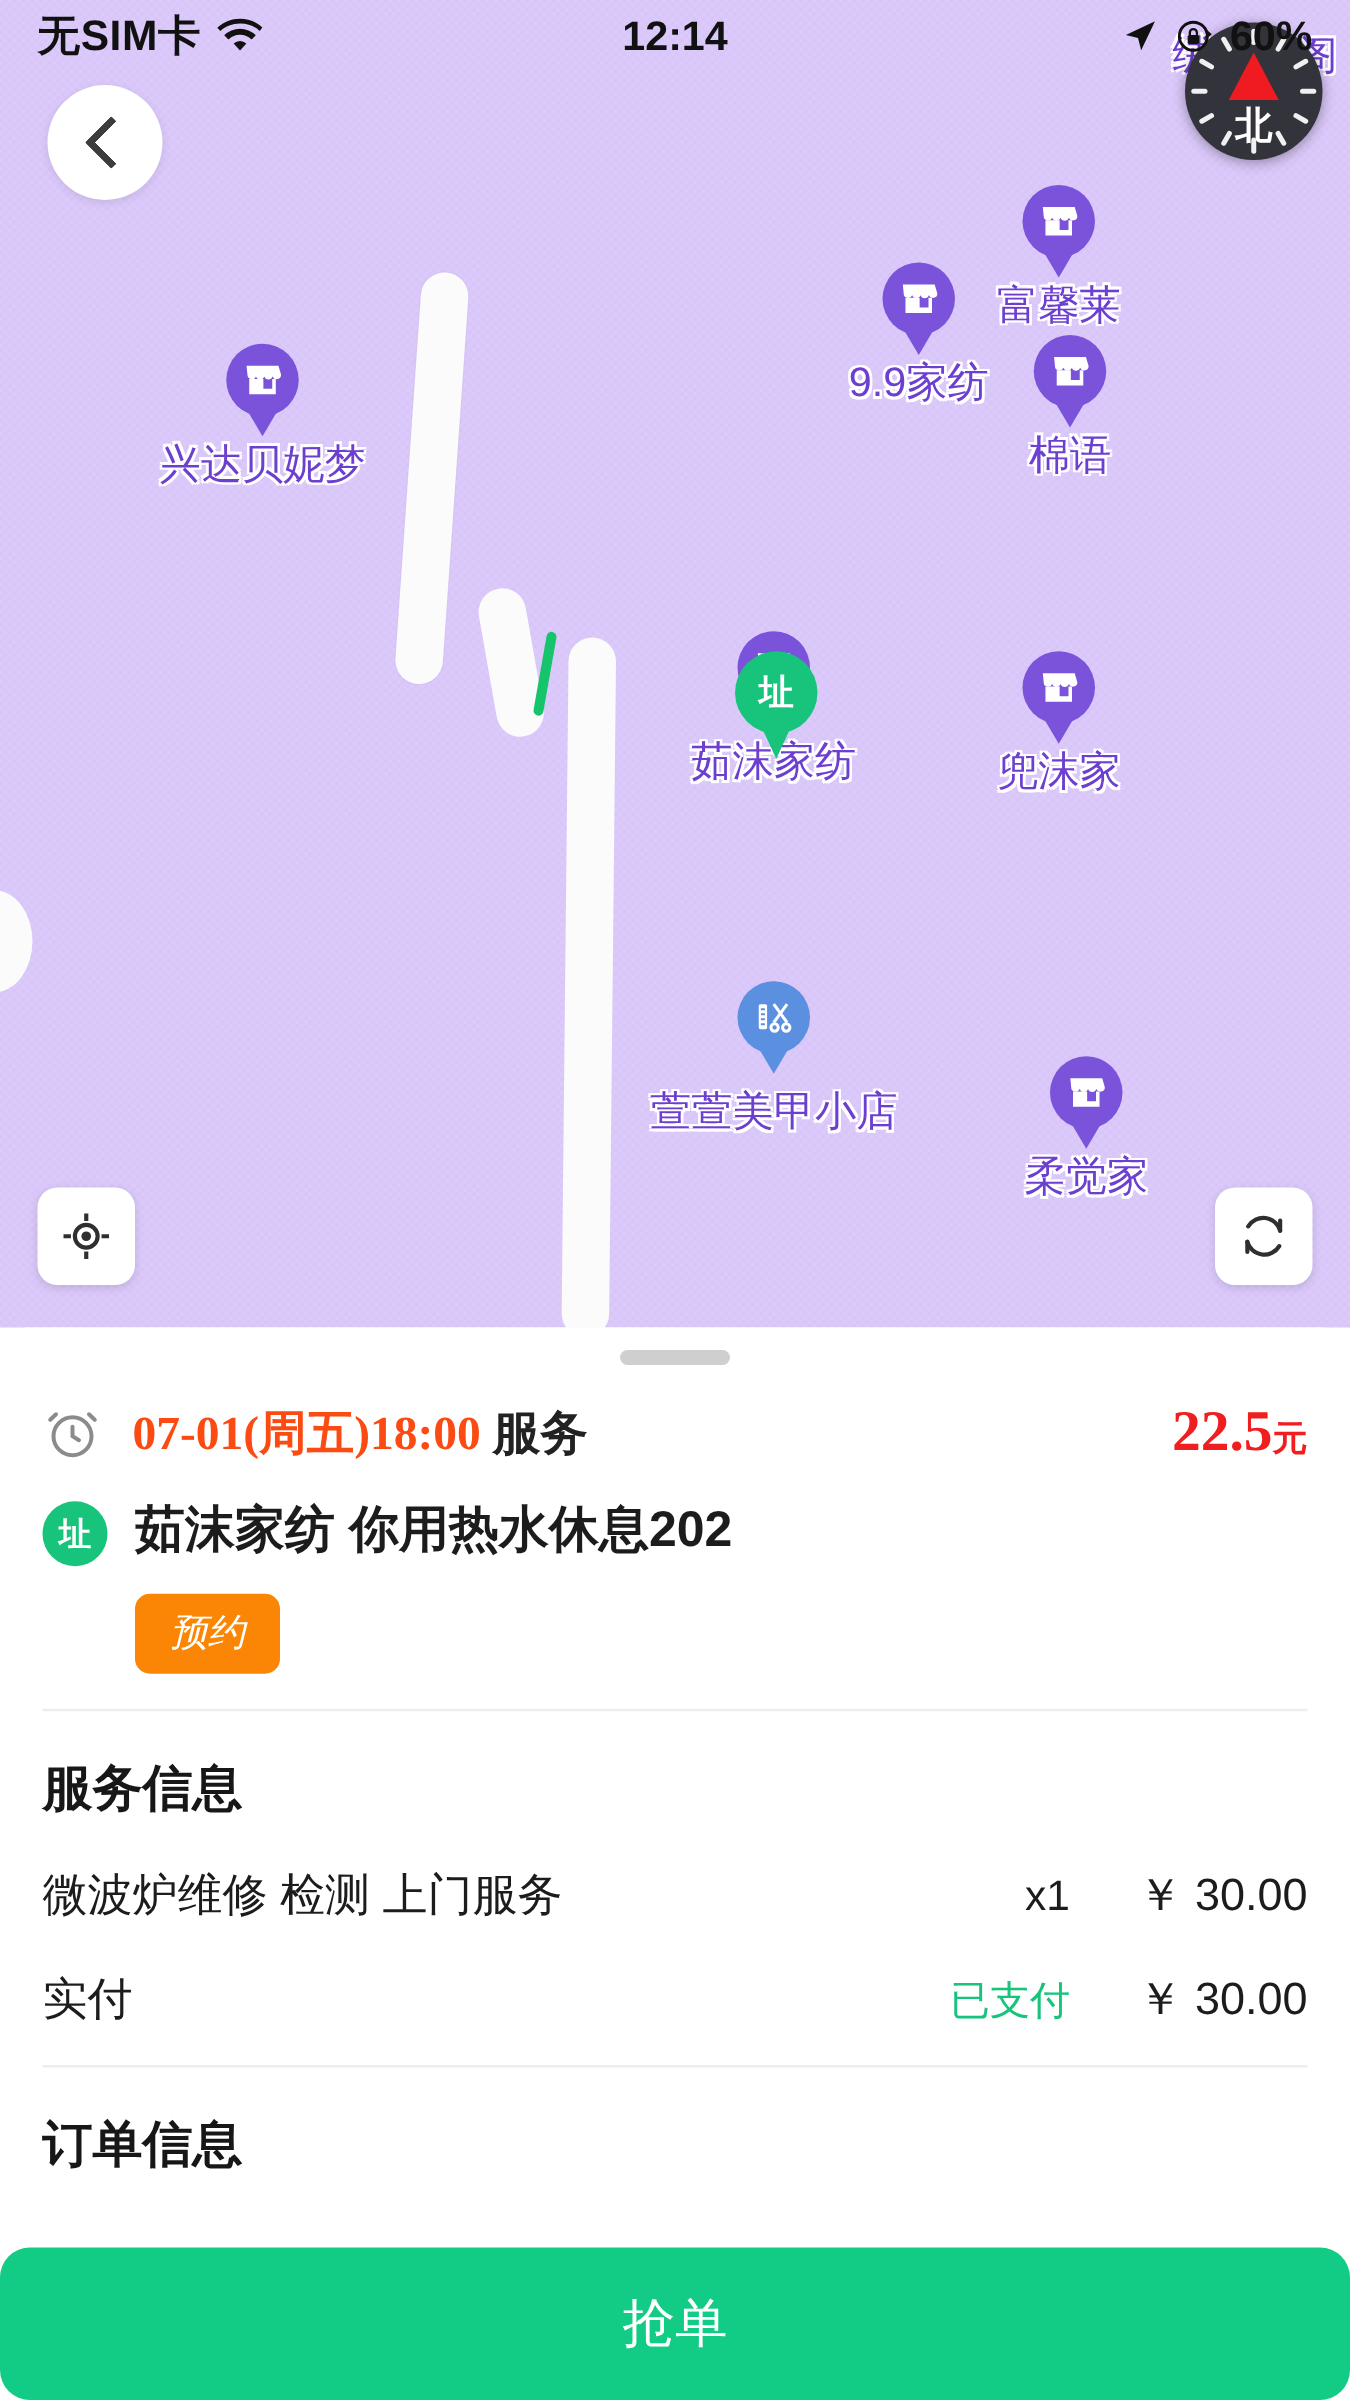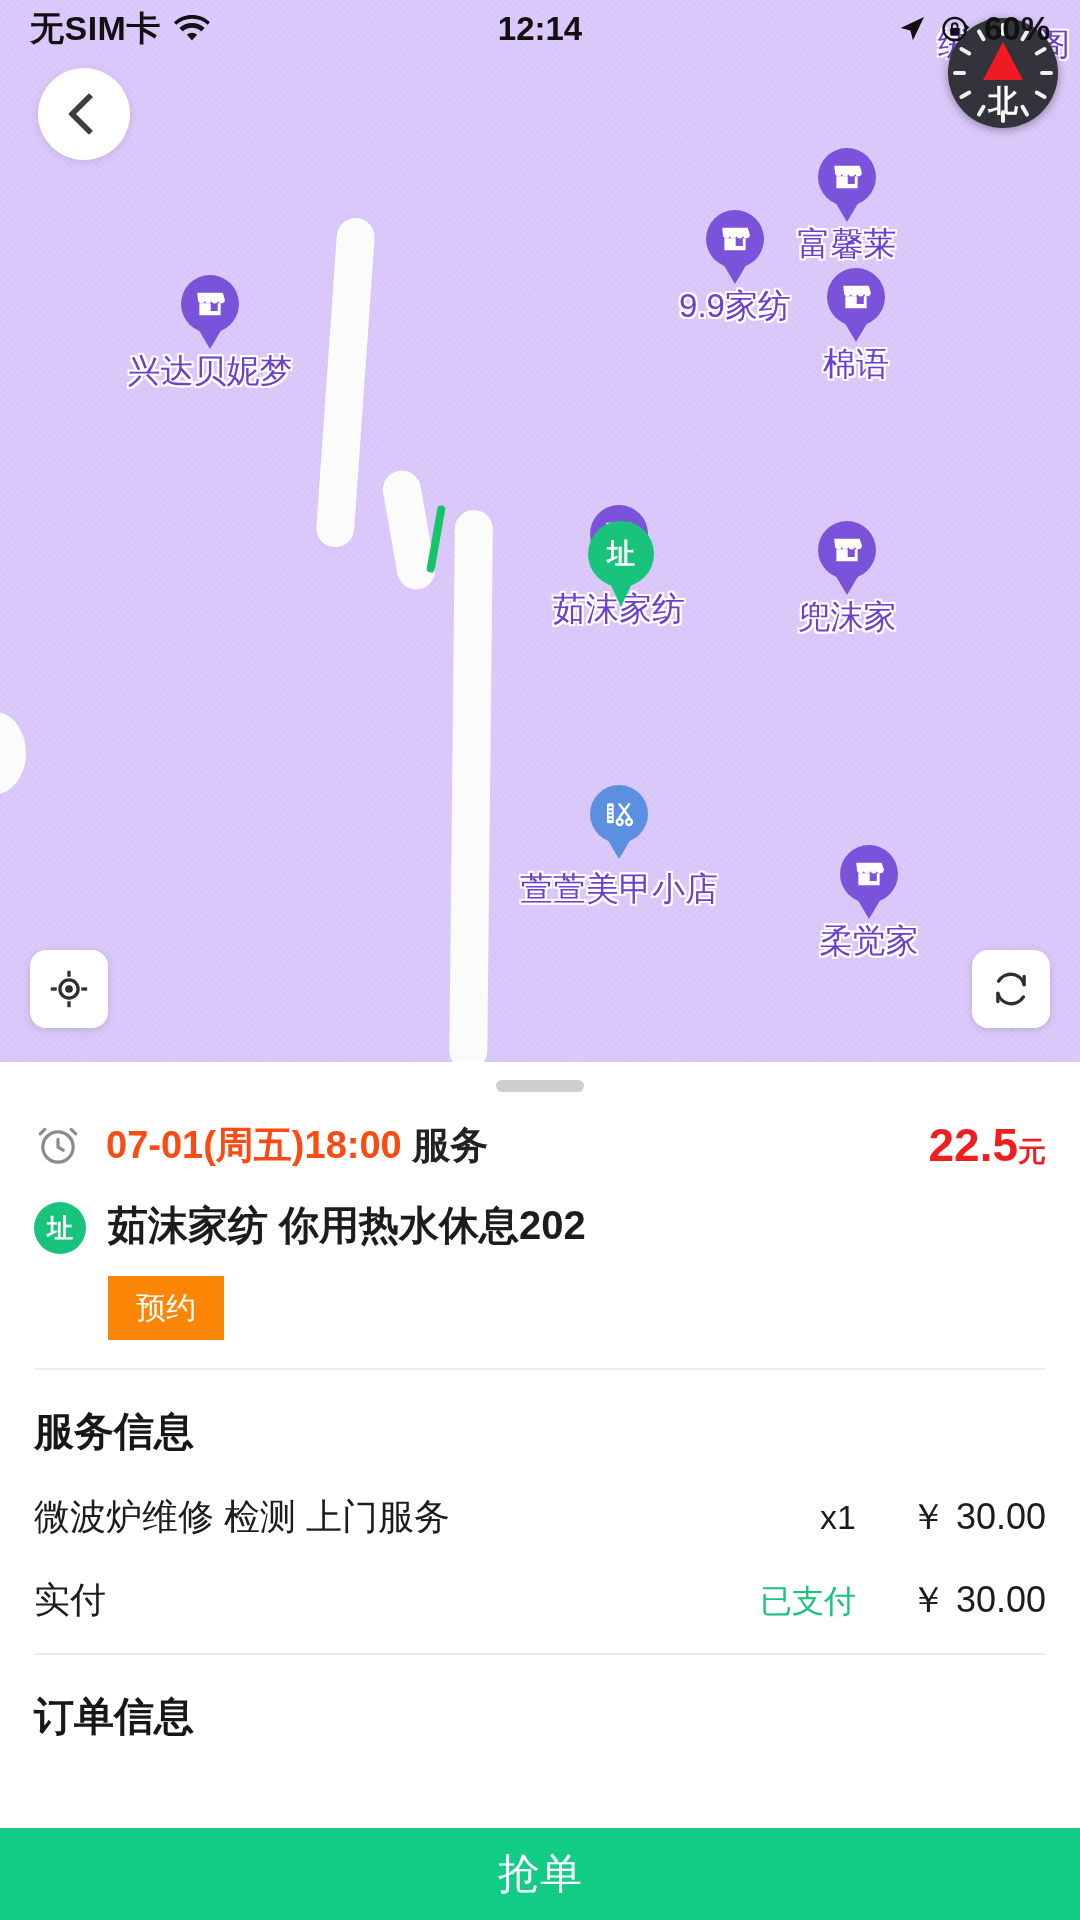--- a/index.html
+++ b/index.html
@@ -136,21 +136,21 @@
     position:absolute; left:0; top:1062px; width:1080px; height:858px;
     background:#ffffff; border-radius:22px 22px 0 0;
   }
   .grabber {
     width:88px; height:12px; border-radius:6px; background:#cfcfcf;
     margin:18px auto 0; cursor:pointer;
   }
   .sheet-pad { padding:0 34px; }
 
   .row-time {
-    display:flex; align-items:center; margin-top:26px;
+    display:flex; align-items:flex-end; margin-top:26px;font-family:Liberation Serif, serif;
   }
   .clock-ico { width:48px; height:48px; flex:0 0 48px; }
   .time-text {
     margin-left:24px; font-size:38px; line-height:48px; font-weight:bold;
     color:#222;
   }
   .time-text .hl { color:#fc4b12; }
   .time-text .svc { color:#222; font-weight:bold; }
   .price { margin-left:auto; color:#f01e1e; font-weight:bold; font-size:46px; }
   .price .unit { font-size:28px; font-weight:bold; }
@@ -161,43 +161,45 @@
     background:#18c47c; color:#fff; font-size:26px; font-weight:bold;
     display:flex; align-items:center; justify-content:center; margin-top:4px;
   }
   .addr-text {
     margin-left:22px; font-size:40px; line-height:54px; color:#1c1c1c;font-weight:bold;
   }
 
   .tag-wrap { margin-top:22px; margin-left:74px; }
   .tag-book {
     display:inline-block; background:#fb8605; color:#ffffff;
-    font-size:30px; line-height:30px; padding:17px 28px; border-radius:0;
+    font-size:30px; line-height:30px; padding:17px 28px; border-radius:12px;
     cursor:pointer;
+    font-style:italic;
   }
 
   .divider { height:2px; background:#ededed; margin:28px 0 0 0; }
 
   .sec-title {
     font-size:40px; font-weight:bold; color:#171717; margin-top:34px;
   }
   .svc-row {
     display:flex; align-items:baseline; margin-top:34px;
     font-size:36px; color:#1c1c1c;
   }
   .svc-name { flex:1 1 auto; }
   .svc-qty { width:120px; text-align:right; font-size:34px; color:#1c1c1c; }
   .svc-amt { width:190px; text-align:right; font-size:36px; color:#1c1c1c; }
   .paid-flag { color:#18c47c; font-size:32px; }
 
   
   .bottom-bar {
-    position:absolute; left:0; bottom:0; width:1080px; height:92px;
+    position:absolute; left:0; bottom:0; width:1080px; height:122px;
     background:#12cc86; display:flex; align-items:center; justify-content:center;
     cursor:pointer;
+    border-radius:24px;
   }
   .bottom-bar span { color:#ffffff; font-size:42px; font-weight:500; }
 
   
   .statusbar {
     position:absolute; left:0; top:0; width:1080px; height:58px;
     display:flex; align-items:center; padding:0 30px; z-index:6;
     color:#111; font-size:0;
   }
   .sb-left { display:flex; align-items:center; gap:12px; }

